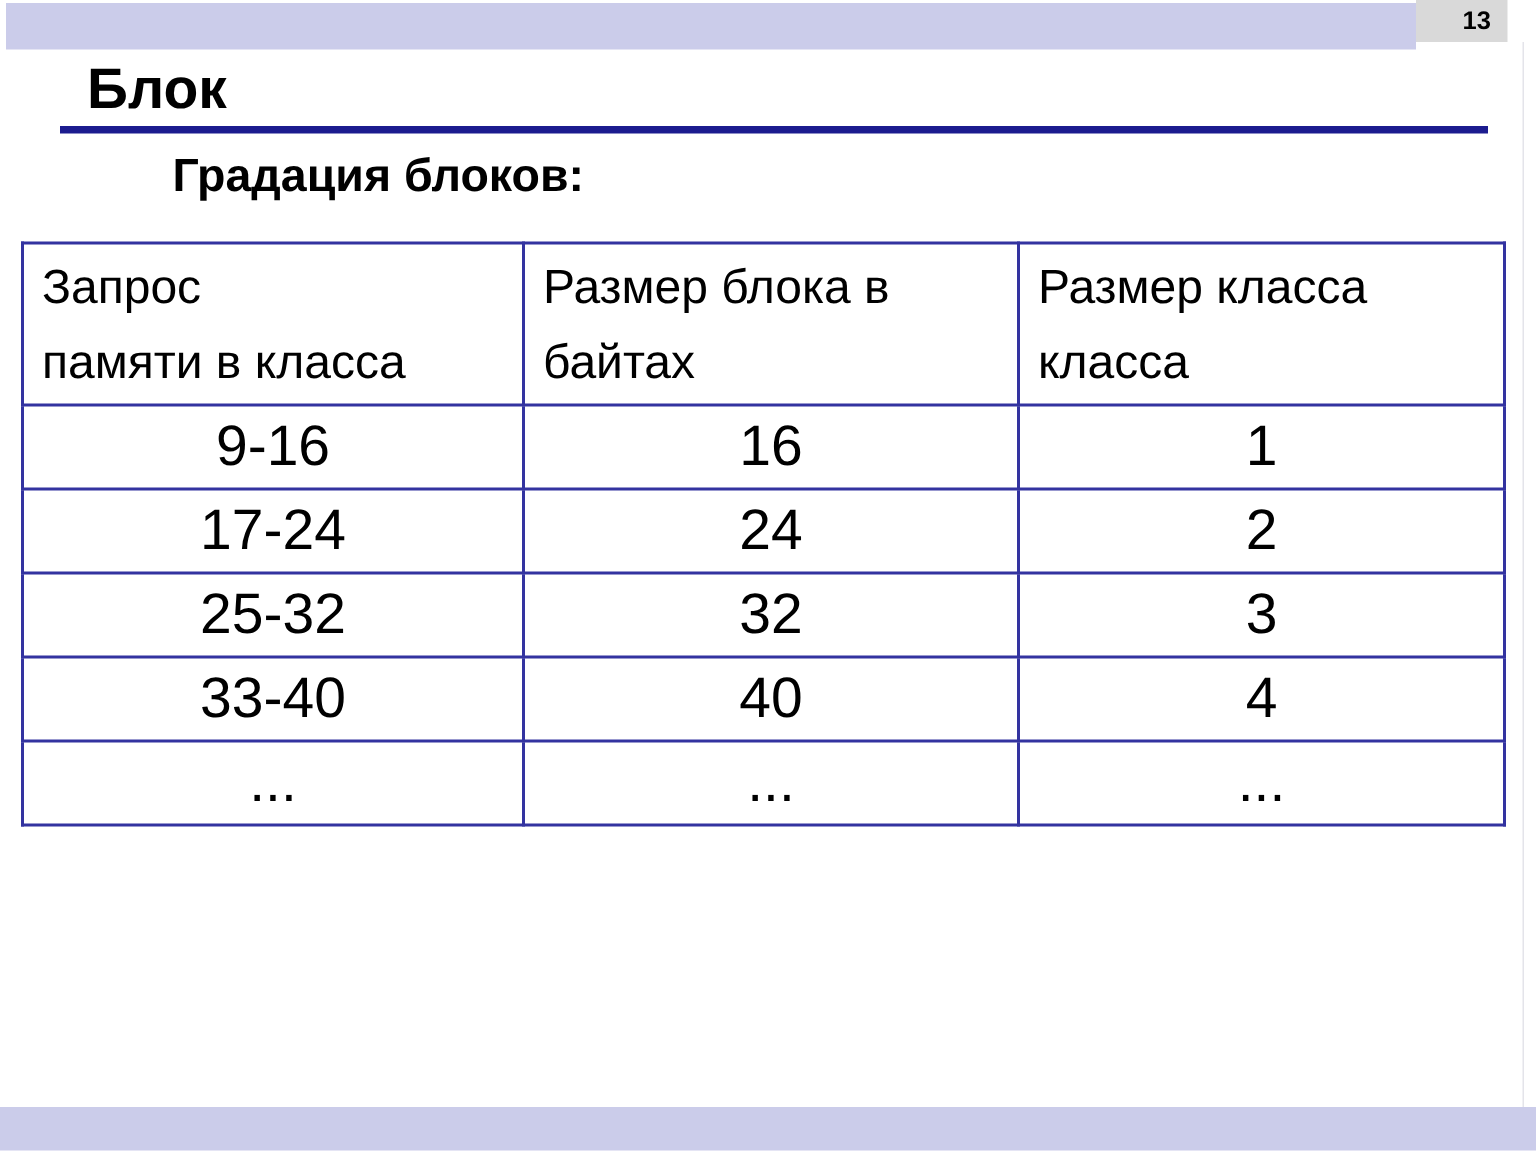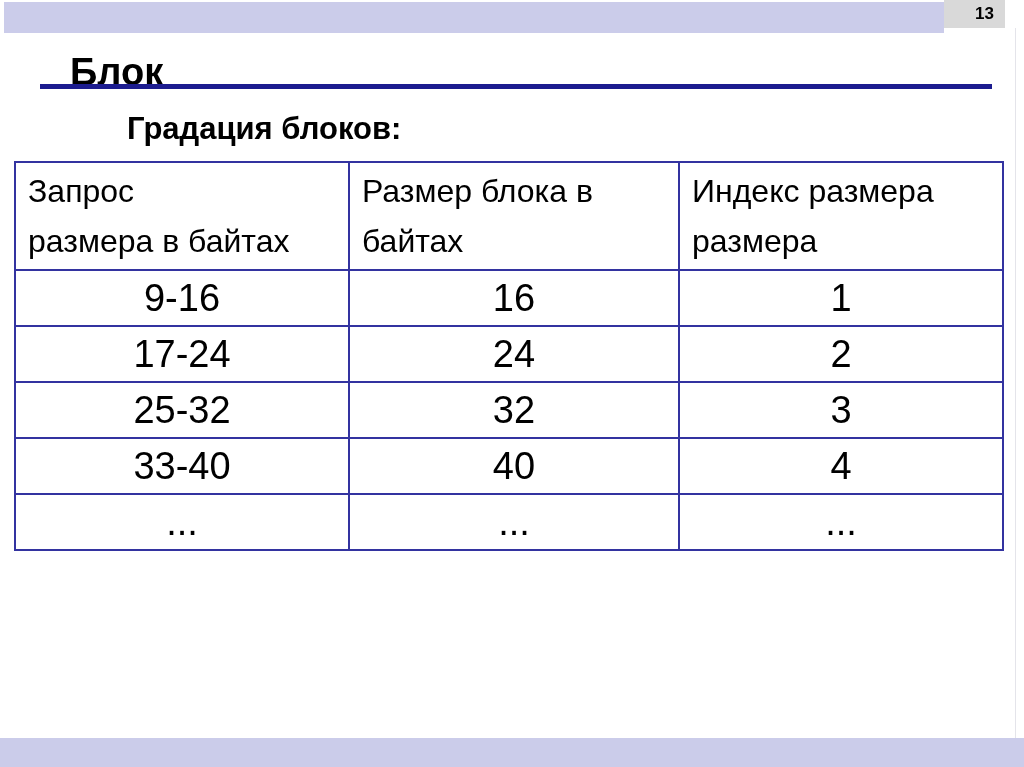--- a/index.html
+++ b/index.html
@@ -47,38 +47,38 @@
     left: 1015px;
     top: 28px;
     width: 1px;
     height: 710px;
     background: #e4e4ea;
   }
   .title {
     position: absolute;
     left: 54px;
     top: 36px;
-    margin: 16px;
+    margin: 4px;
     font-size: 38px;
     font-weight: bold;
     line-height: 1.1;
   }
   .title-rule {
     position: absolute;
     left: 40px;
     top: 84px;
     width: 952px;
     height: 5px;
     background: var(--title-rule, #1c1c8f);
   }
   .subtitle {
     position: absolute;
     left: 115px;
     top: 99px;
-    margin: 12px;
+    margin: 0;
     font-size: 31px;
     font-weight: bold;
     line-height: 1.15;
   }
   table.grade-table {
     position: absolute;
     left: 14px;
     top: 161px;
     width: 988px;
     border-collapse: collapse;
@@ -135,29 +135,29 @@
   <table class="grade-table">
     <colgroup>
       <col style="width:334px">
       <col style="width:330px">
       <col style="width:324px">
     </colgroup>
     <thead>
       <tr>
         <th>
           <span>Запрос</span><br>
-          <span>размера в байтах</span>
+          <span>памяти в класса</span>
         </th>
         <th>
           <span>Размер блока в</span><br>
           <span>байтах</span>
         </th>
         <th>
-          <span>Индекс размера</span><br>
-          <span>размера</span>
+          <span>Размер класса</span><br>
+          <span>класса</span>
         </th>
       </tr>
     </thead>
     <tbody>
       <tr>
         <td>9-16</td>
         <td>16</td>
         <td>1</td>
       </tr>
       <tr>

